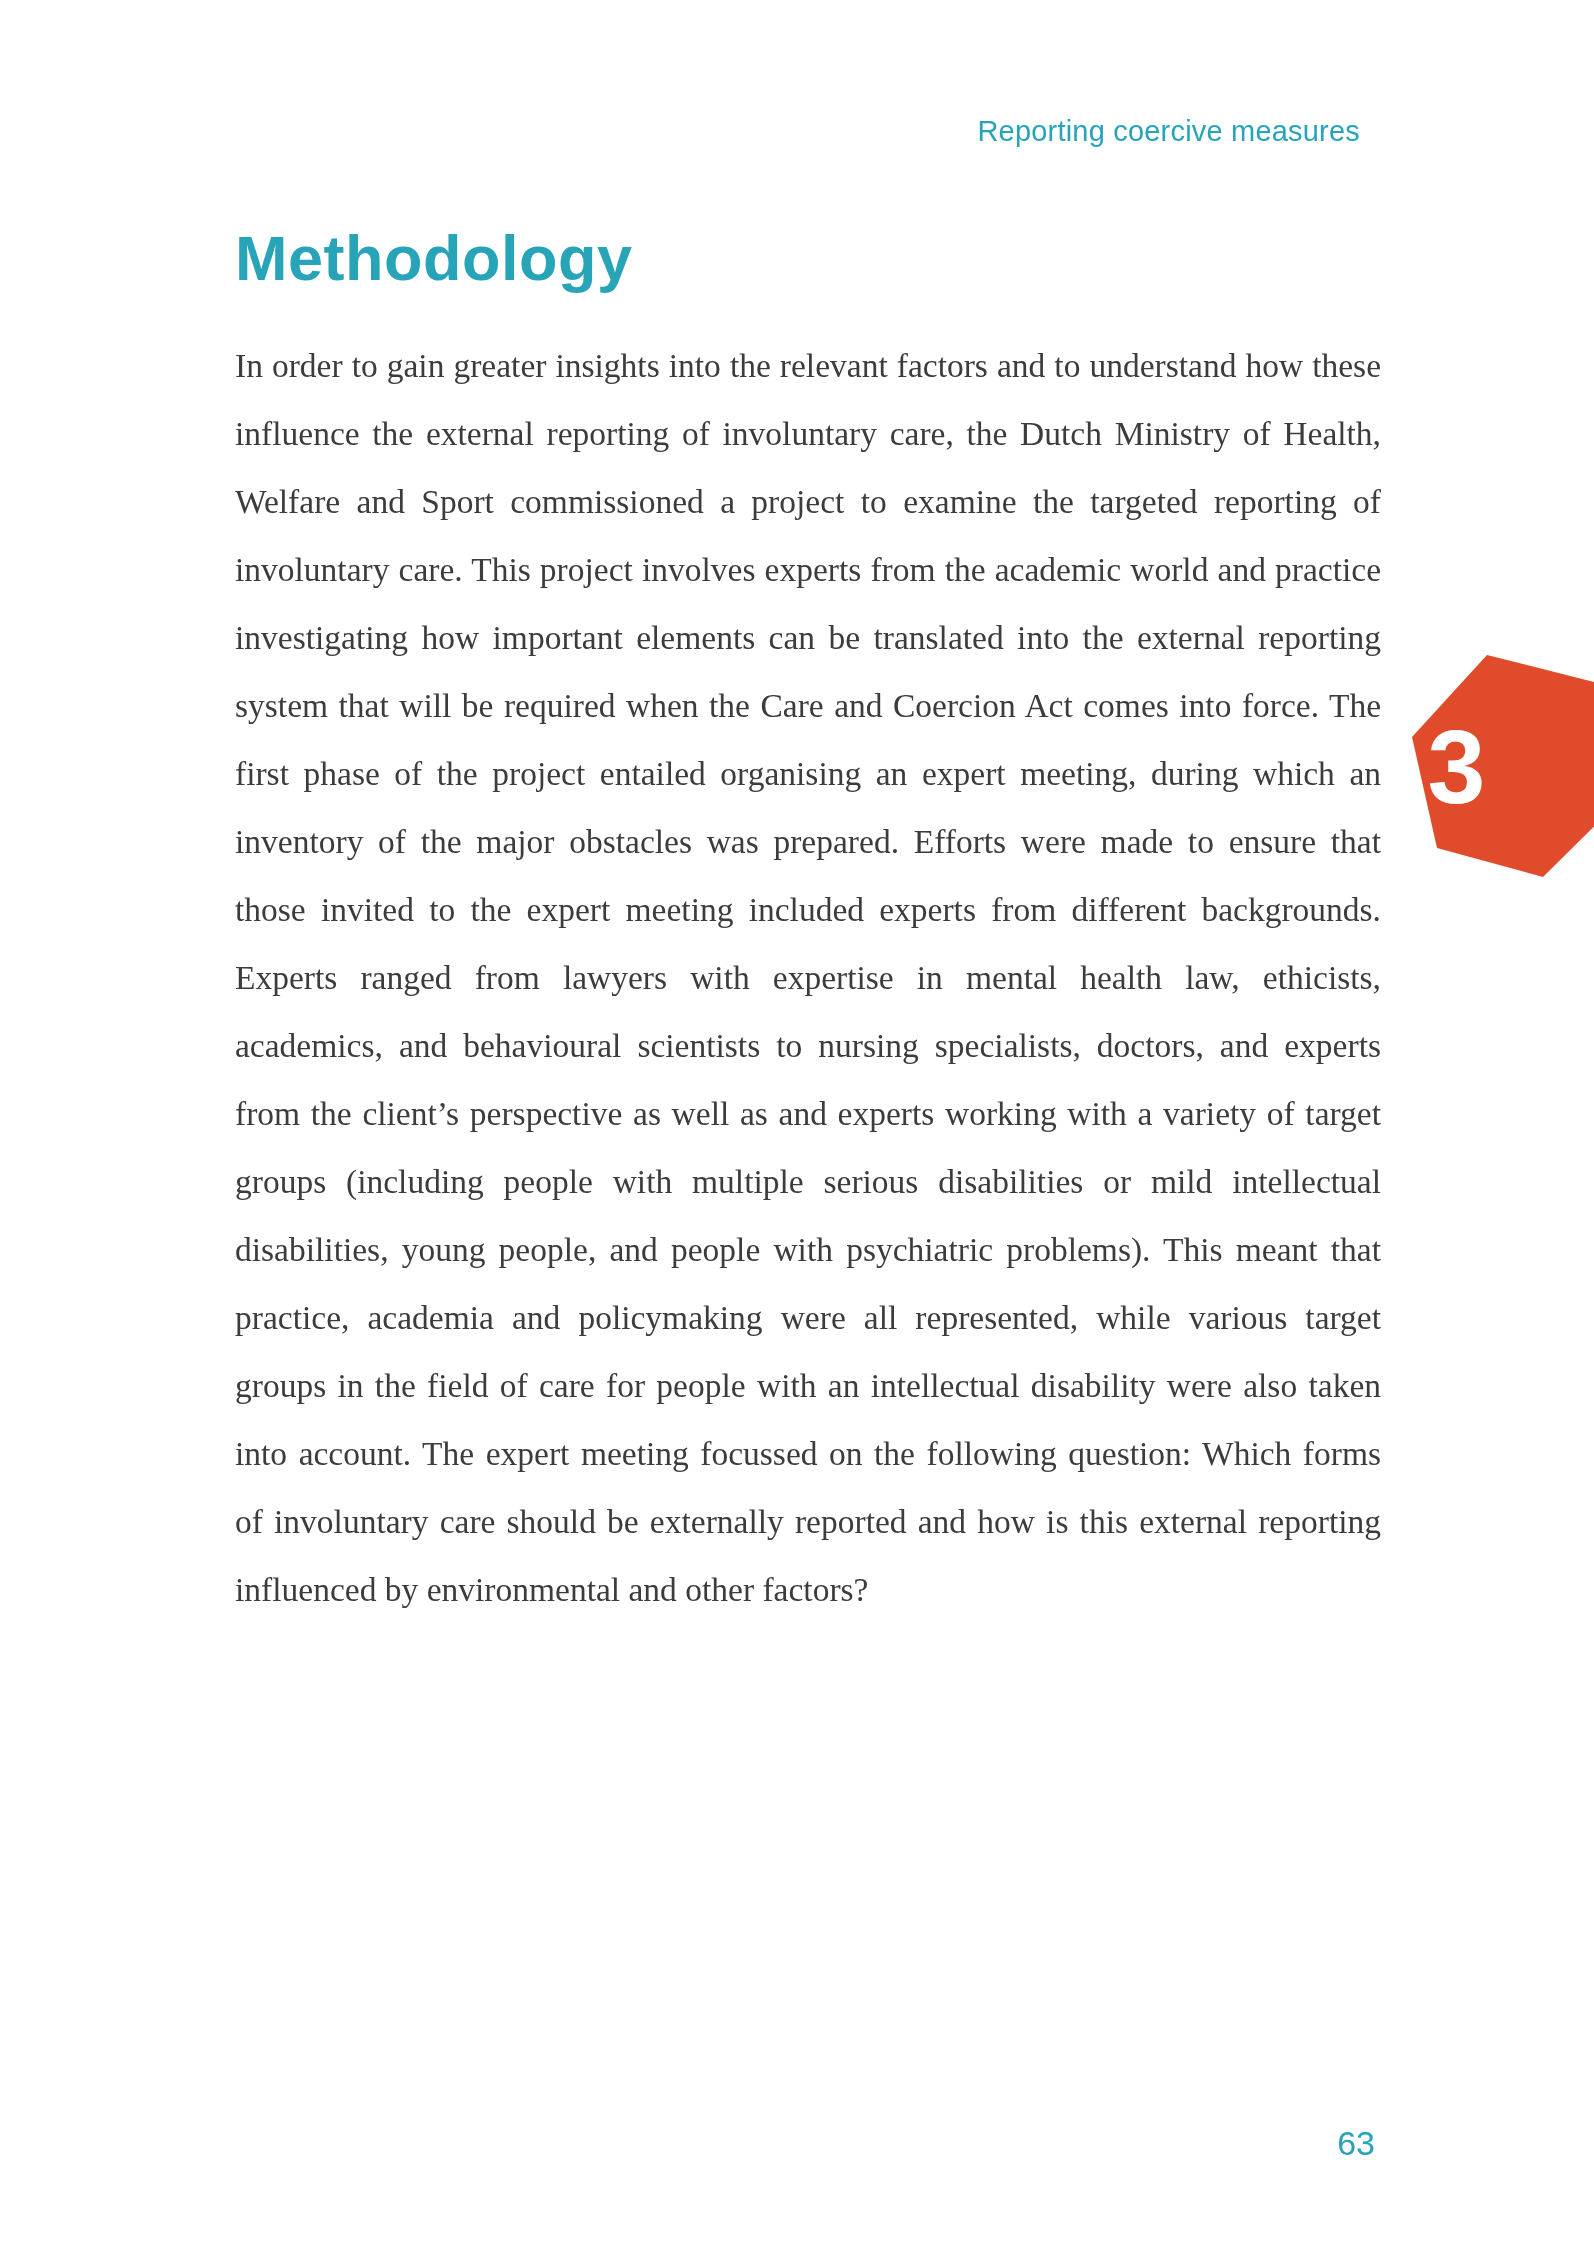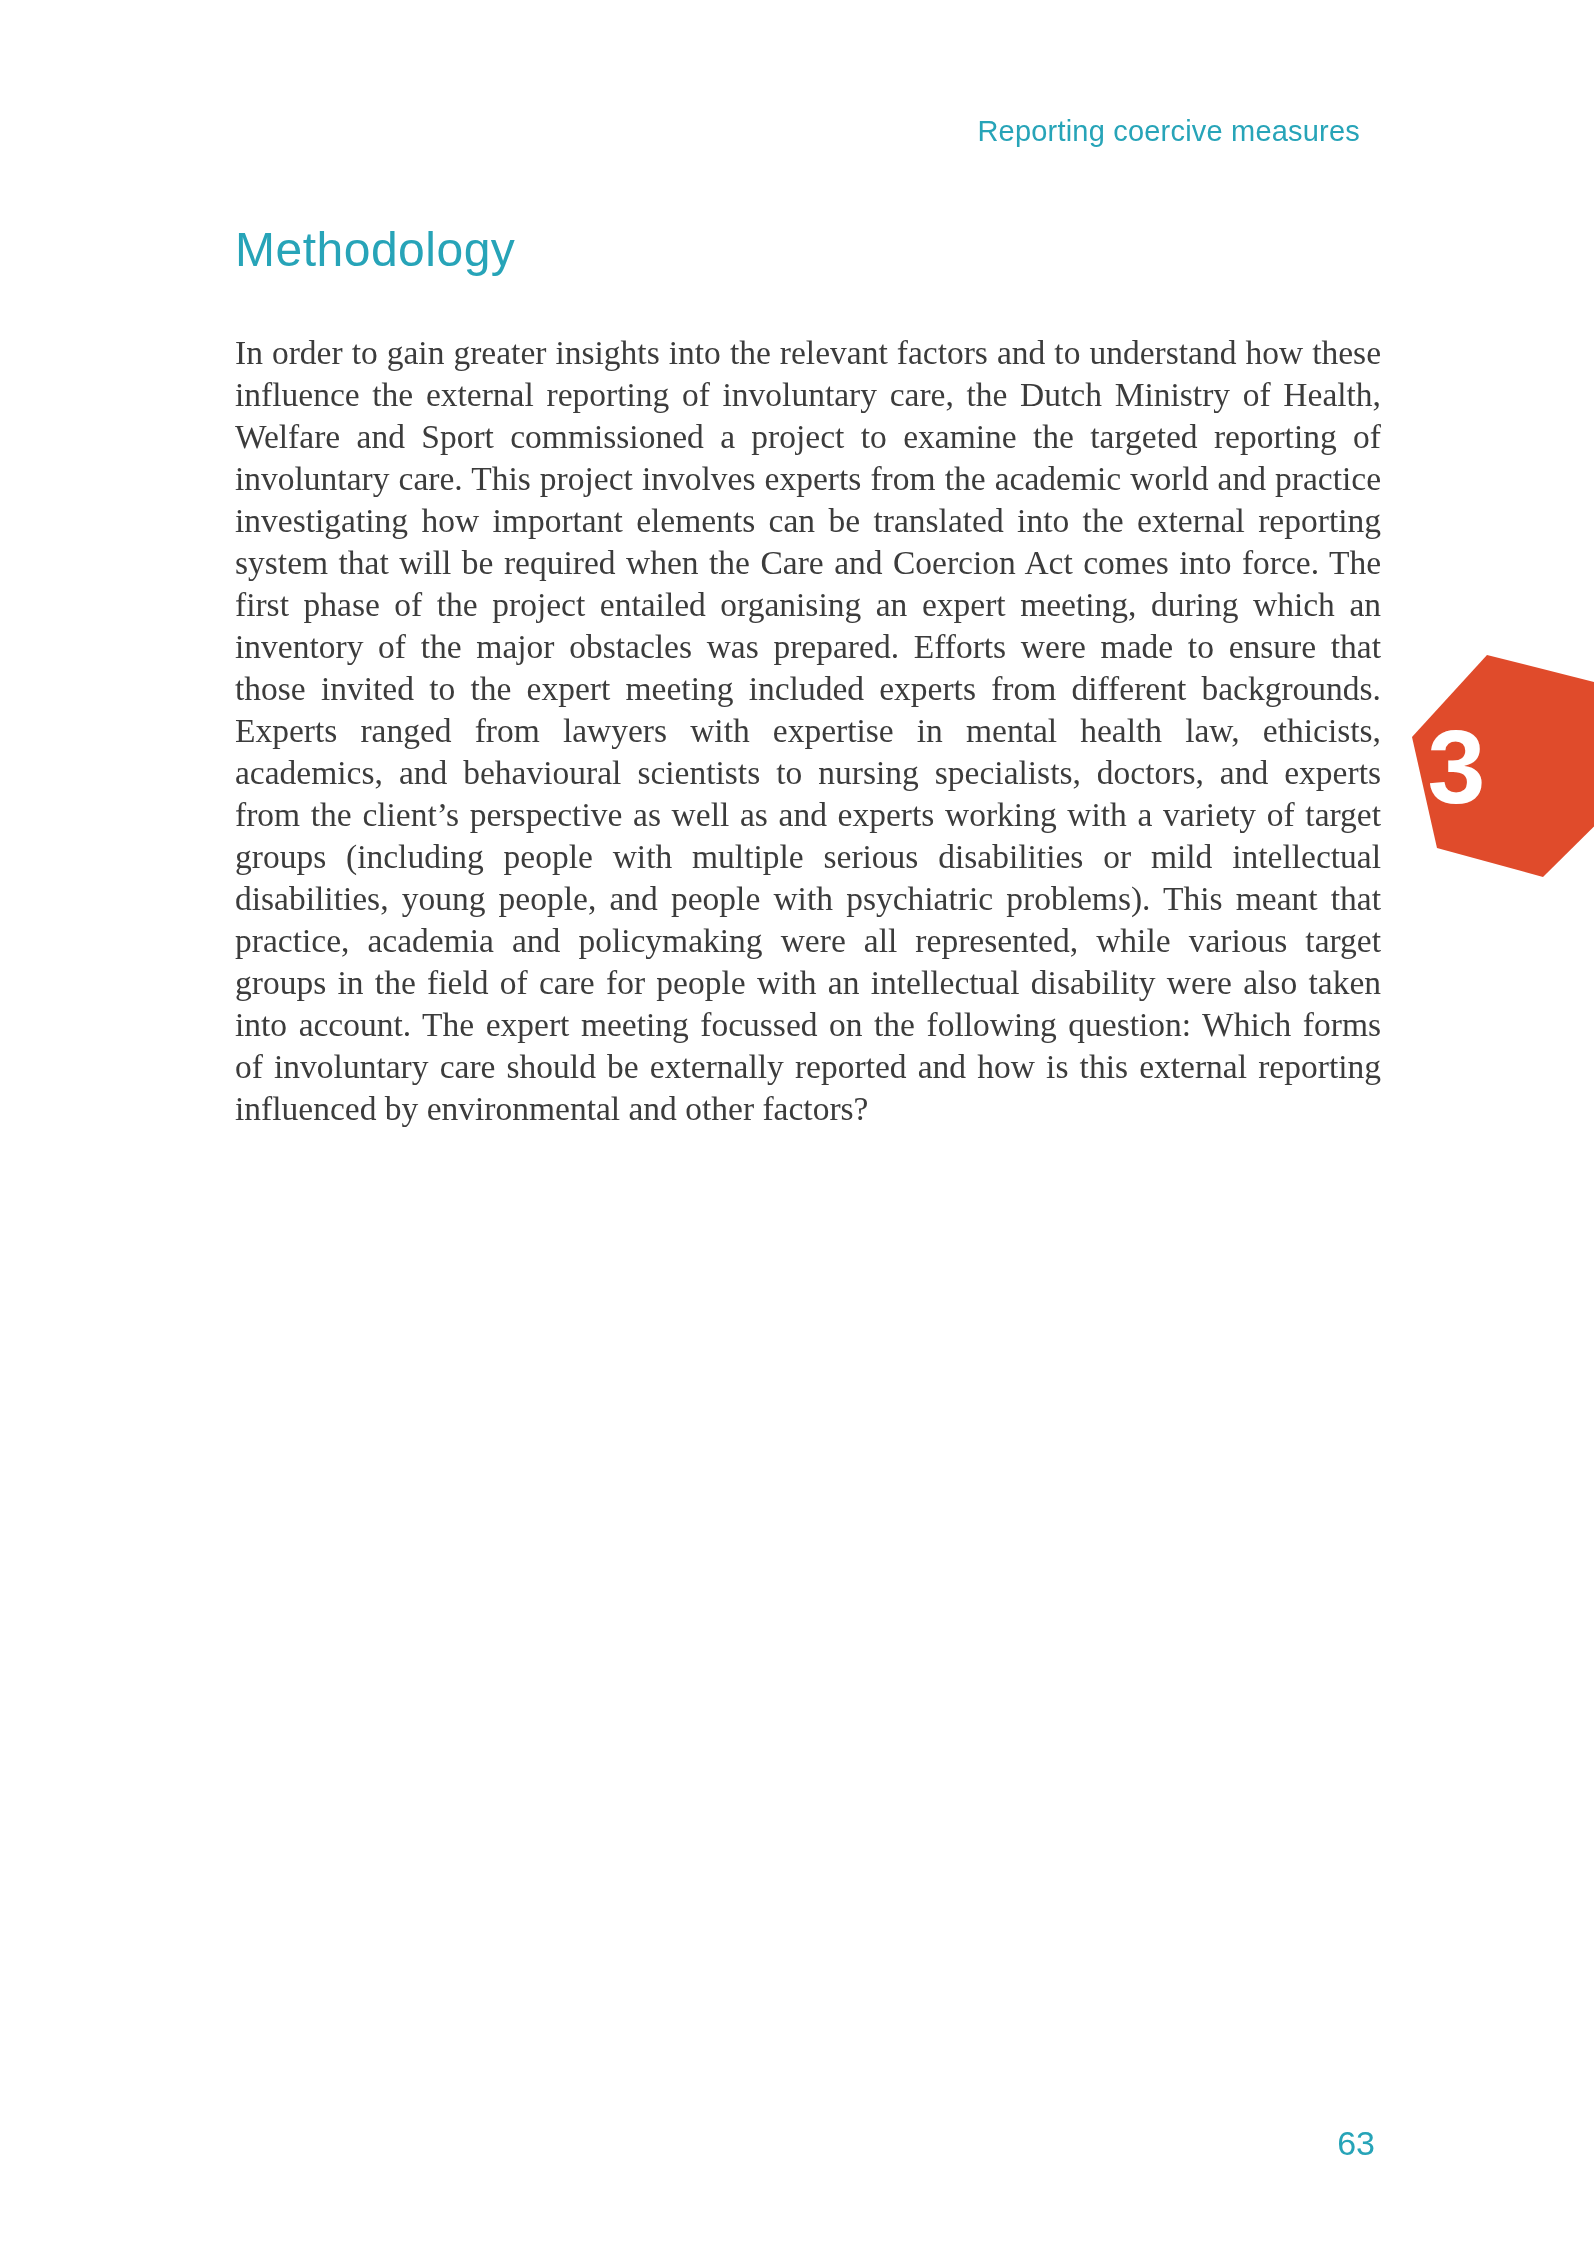--- a/index.html
+++ b/index.html
@@ -25,34 +25,34 @@
     color: var(--accent-teal, #27A4B8);
     letter-spacing: 0.2px;
     margin-top: 21px;
   }
   .title {
     position: absolute;
     top: 222px;
     left: 235px;
     margin: 0;
     font-family: "Liberation Sans", sans-serif;
-    font-size: 48px;
-    font-weight: 400;
+    font-size: 63px;
+    font-weight: 700;
     color: var(--accent-teal, #27A4B8);
     letter-spacing: 0.5px;
   }
   .body-text {
     position: absolute;
     top: 332px;
     left: 235px;
     width: 1146px;
     margin: 0;
     font-family: "Liberation Serif", serif;
     font-size: 33.5px;
-    line-height: 42px;
+    line-height: 68px;
     color: var(--body-text, #3C3C3C);
     text-align: justify;
   }
   .badge-layer {
     position: absolute;
     top: 0;
     left: 0;
     width: 1594px;
     height: 2250px;
     pointer-events: none;

